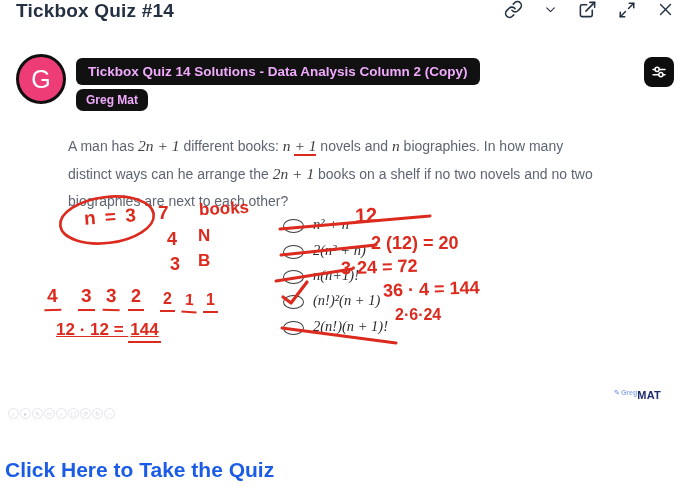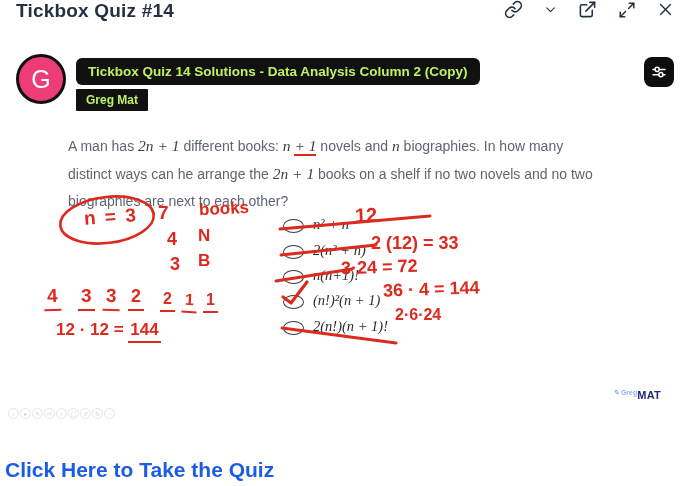--- a/index.html
+++ b/index.html
@@ -8,23 +8,23 @@
   
   .hdr{position:absolute;top:0;left:0;right:0;height:44px;display:flex;align-items:flex-start;padding:0 16px;box-sizing:border-box;}
   .hdr-title{font-size:19px;font-weight:700;color:var(--navy);letter-spacing:.2px;}
   .hdr-icons{margin-left:auto;display:flex;align-items:center;gap:21px;}
   .hicon{display:flex;align-items:center;justify-content:center;cursor:pointer;}
   .hicon svg{stroke:var(--navy);fill:none;stroke-width:2;stroke-linecap:round;stroke-linejoin:round;}
   
   .avatar{position:absolute;left:16px;top:54px;width:50px;height:50px;border-radius:50%;
           background:var(--pink);border:3px solid #0f0f0f;display:flex;align-items:center;justify-content:center;
           color:#fff;font-size:25px;font-weight:400;box-sizing:border-box;}
-  .badge{position:absolute;background:#111;color:#bef264;font-weight:700;border-radius:6px;white-space:nowrap;text-align:right;}
+  .badge{position:absolute;background:#111;color:#f0abfc;font-weight:700;border-radius:6px;white-space:nowrap;text-align:right;}
   .badge-title{left:76px;top:58px;font-size:13.5px;padding:6px 12px;}
-  .badge-author{left:76px;top:89px;font-size:12px;padding:4px 10px;border-radius:1px;}
+  .badge-author{left:76px;top:89px;font-size:12px;padding:4px 10px;border-radius:7px;}
   .settings-btn{position:absolute;right:16px;top:57px;width:30px;height:30px;background:#0e0e0e;border-radius:8px;
           display:flex;align-items:center;justify-content:center;cursor:pointer;}
   
   .question{position:absolute;left:68px;top:132px;width:530px;font-size:14px;line-height:27px;color:#5e6572;}
   .q-math{font-family:"Liberation Serif",serif;font-style:italic;font-size:15.5px;color:#404040;}
   .q-underline{border-bottom:2.5px solid var(--ink);padding-bottom:0px;}
   
   .hw{position:absolute;color:var(--ink);font-weight:700;white-space:nowrap;}
   .circled-n{left:84px;top:206px;font-size:19px;letter-spacing:2px;transform:rotate(-4deg);}
   .tally-num-0{left:158px;top:202px;font-size:19px;}
@@ -47,21 +47,21 @@
   
   .slot{position:absolute;color:var(--ink);font-weight:700;text-align:center;
         border-bottom:2.5px solid var(--ink);padding:0 3px 2px;}
   .slot-0{left:44px;top:285px;font-size:19px;transform:rotate(-2deg);}
   .slot-1{left:78px;top:285px;font-size:19px;}
   .slot-2{left:103px;top:285px;font-size:19px;transform:rotate(2deg);}
   .slot-3{left:128px;top:286px;font-size:18px;}
   .slot-4{left:160px;top:290px;font-size:16px;}
   .slot-5{left:182px;top:291px;font-size:16px;transform:rotate(3deg);}
   .slot-6{left:203px;top:291px;font-size:16px;}
-  .product{left:56px;top:320px;font-size:17px;}
+  .product{left:56px;top:320px;font-size:17px;text-decoration:underline;}
   .product .res{border-bottom:2.5px solid var(--ink);padding:0 2px 2px;}
   
   .ink-svg{position:absolute;left:0;top:0;pointer-events:none;}
   .ink-svg *{stroke:var(--ink);fill:none;stroke-linecap:round;stroke-linejoin:round;}
   
   .controls{position:absolute;left:8px;top:408px;display:flex;gap:1px;}
   .ctrl{width:11px;height:11px;border:1px solid #e5e5e8;border-radius:50%;color:#d2d2d7;
         font-size:6px;line-height:10px;text-align:center;cursor:pointer;box-sizing:border-box;}
   
   .watermark{position:absolute;left:614px;top:389px;display:flex;align-items:flex-start;}
@@ -141,21 +141,21 @@
 
   <div>
       <div class="opt opt-0 crossed">
         <span class="oval"></span>
         <span class="formula">n² + n</span>
         <span class="note">12</span>
       </div>
       <div class="opt opt-1 crossed">
         <span class="oval"></span>
         <span class="formula">2(n² + n)</span>
-        <span class="note">2 (12) = 33</span>
+        <span class="note">2 (12) = 20</span>
       </div>
       <div class="opt opt-2 crossed">
         <span class="oval"></span>
         <span class="formula">n(n+1)!</span>
         <span class="note">3·24 = 72</span>
       </div>
       <div class="opt opt-3 checked">
         <span class="oval"></span>
         <span class="formula">(n!)²(n + 1)</span>
         <span class="note">36 · 4 = 144</span>

